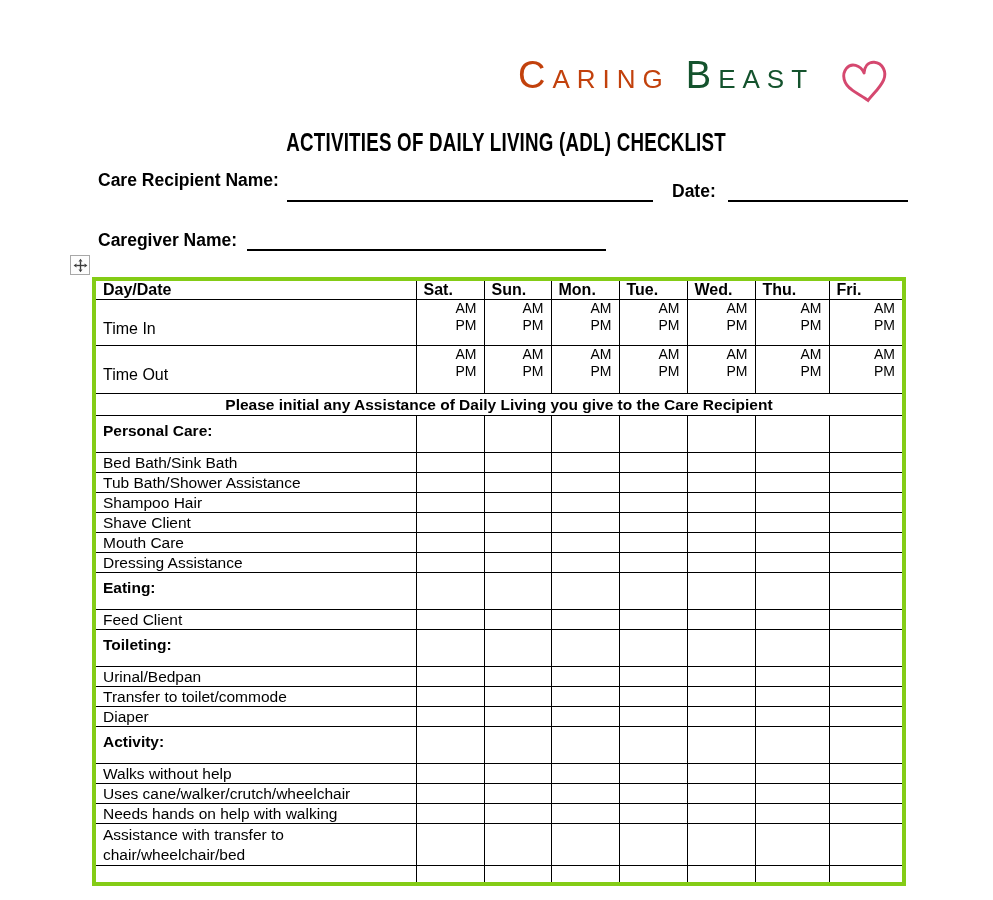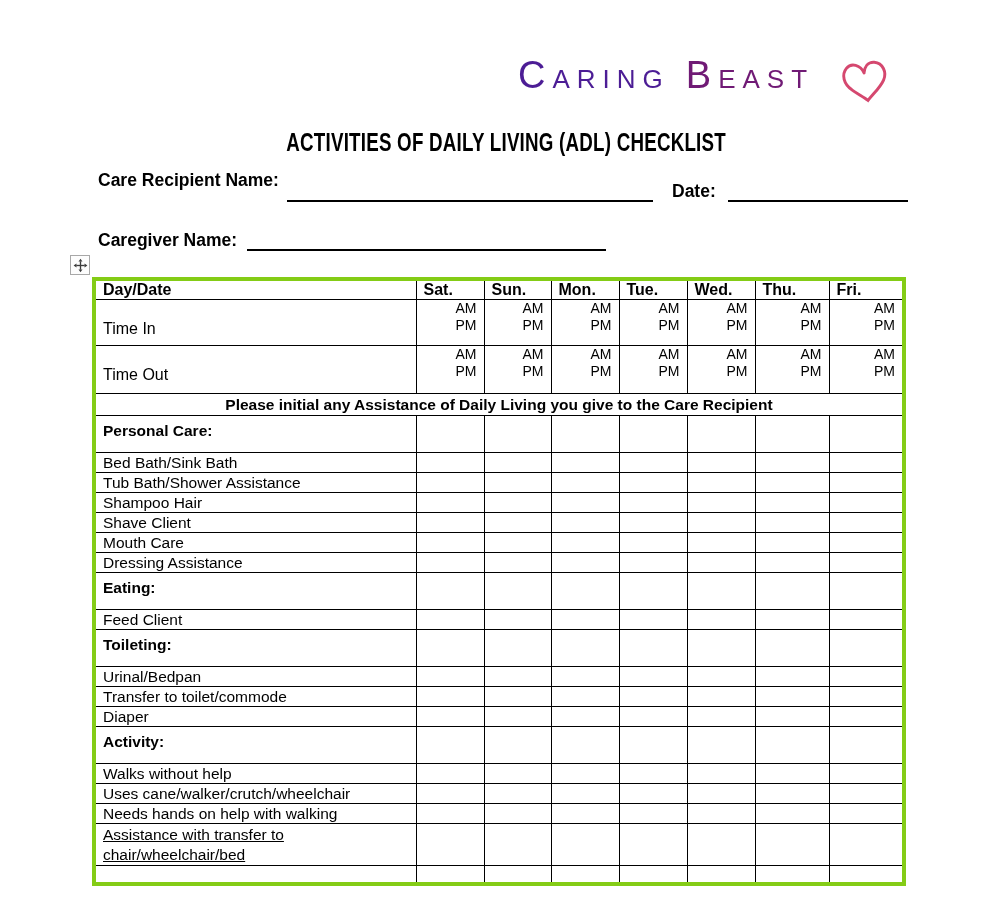--- a/index.html
+++ b/index.html
@@ -4,22 +4,22 @@
 <style>
   * { margin:0; padding:0; box-sizing:border-box; }
   html,body { width:993px; height:900px; overflow:hidden; background:#ffffff;
               font-family:"Liberation Sans","DejaVu Sans",sans-serif; color:#000; }
   body { position:relative; }
 
   
   .logo { position:absolute; top:56px; left:518px; display:flex; align-items:baseline; }
   .logo-word { display:inline-block; font-size:26px; line-height:1; letter-spacing:7px; font-weight:400; }
   .logo-word::first-letter { font-size:38px; }
-  .logo-primary { color:#4c1d95; }
-  .logo-secondary { color:#701a75; margin-left:16px; }
+  .logo-primary { color:#c2410c; }
+  .logo-secondary { color:#14532d; margin-left:16px; }
   .logo-heart { position:absolute; left:834px; top:58px; }
 
   
   .doc-title-wrap { position:absolute; top:128px; left:0; width:993px; text-align:center; }
   .doc-title { display:inline-block; font-size:25px; font-weight:bold; white-space:nowrap;
                transform:translateX(10px) scaleX(0.75); transform-origin:center; letter-spacing:0.3px; }
 
   
   .form-label { position:absolute; font-size:17.5px; font-weight:bold; white-space:nowrap; }
   .lbl-care  { top:170px; left:98px; }
@@ -45,21 +45,21 @@
   tr.time td { height:46px; vertical-align:top; }
   tr.time-out td { height:48px; }
   tr.time .time-label { font-size:16px; padding-top:20px; }
   td.ampm { text-align:right; font-size:14px; line-height:17px; padding-top:3px; padding-right:6px; }
   tr.notice-row td { height:22px; font-weight:bold; font-size:15.5px; text-align:center; }
   td.row-label { font-size:15.5px; }
   tr.sec td { height:37px; vertical-align:top; }
   tr.sec td.row-label { font-weight:bold; padding-top:6px; }
   tr.reg td { height:20px; }
   tr.reg td.row-label { line-height:19px; }
-  tr.two td { height:42px; vertical-align:top;text-decoration:underline; }
+  tr.two td { height:42px; vertical-align:top; }
   tr.two td.row-label { line-height:20px; padding-top:1px; }
   tr.lastrow td { height:18px; }
 </style>
 </head>
 <body>
 
 <div class="logo">
   <span class="logo-word logo-primary">CARING</span>
   <span class="logo-word logo-secondary">BEAST</span>
 </div>

